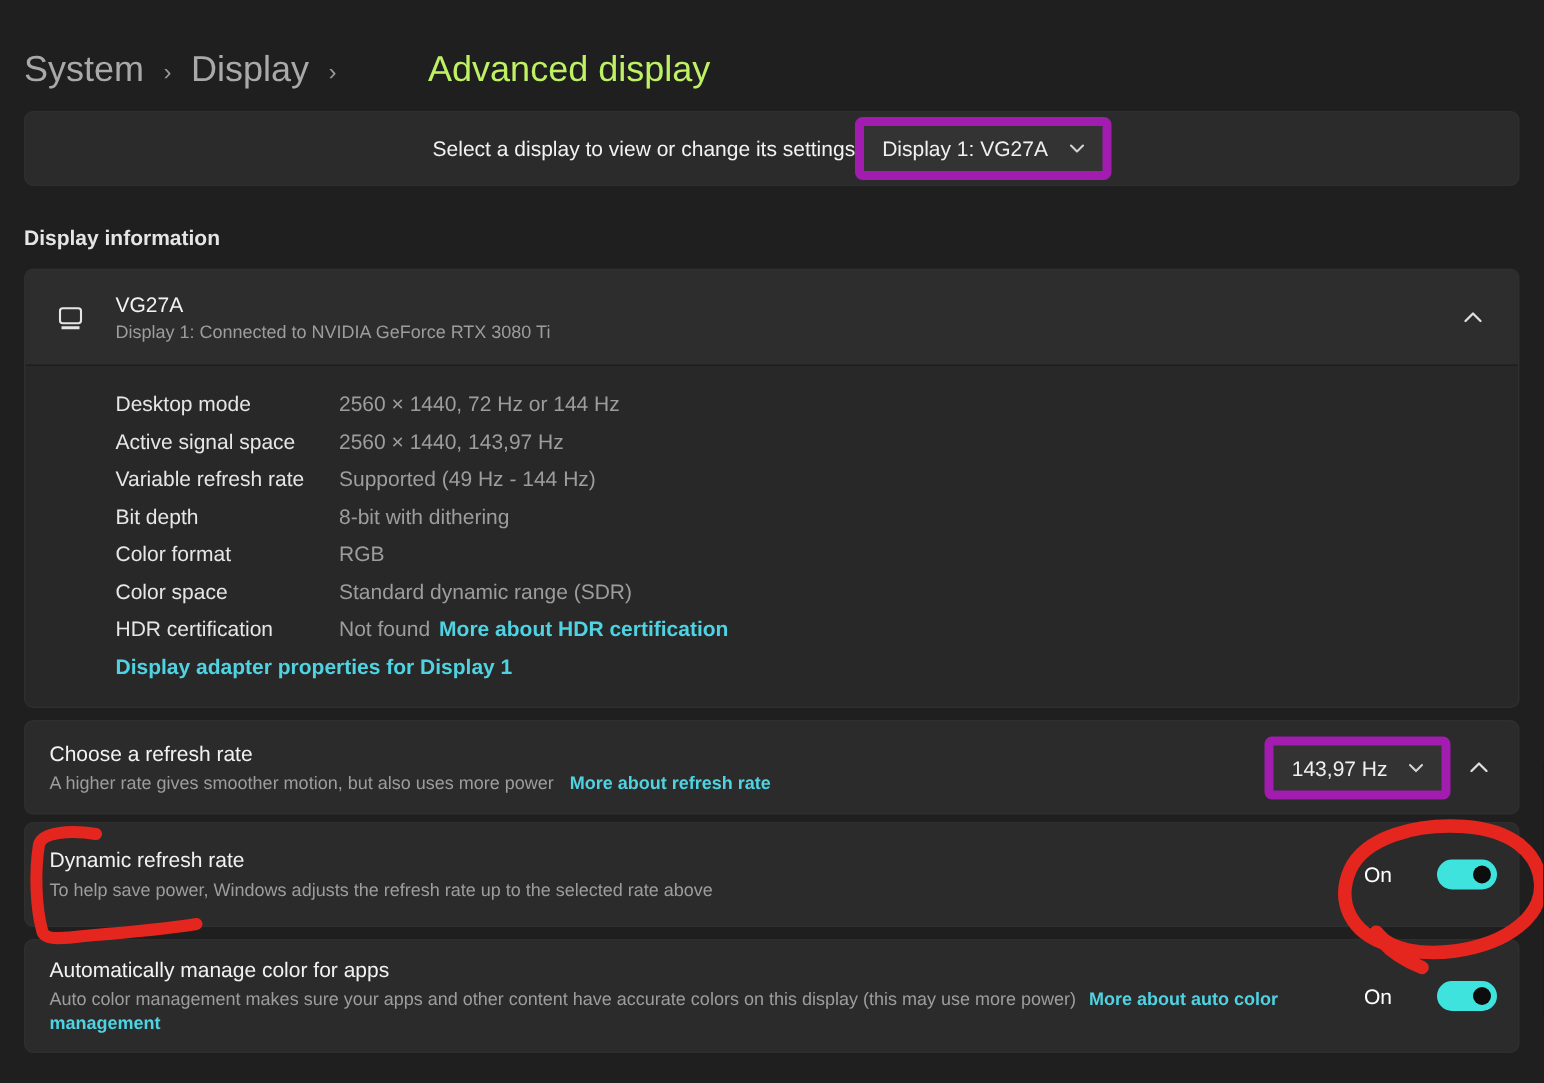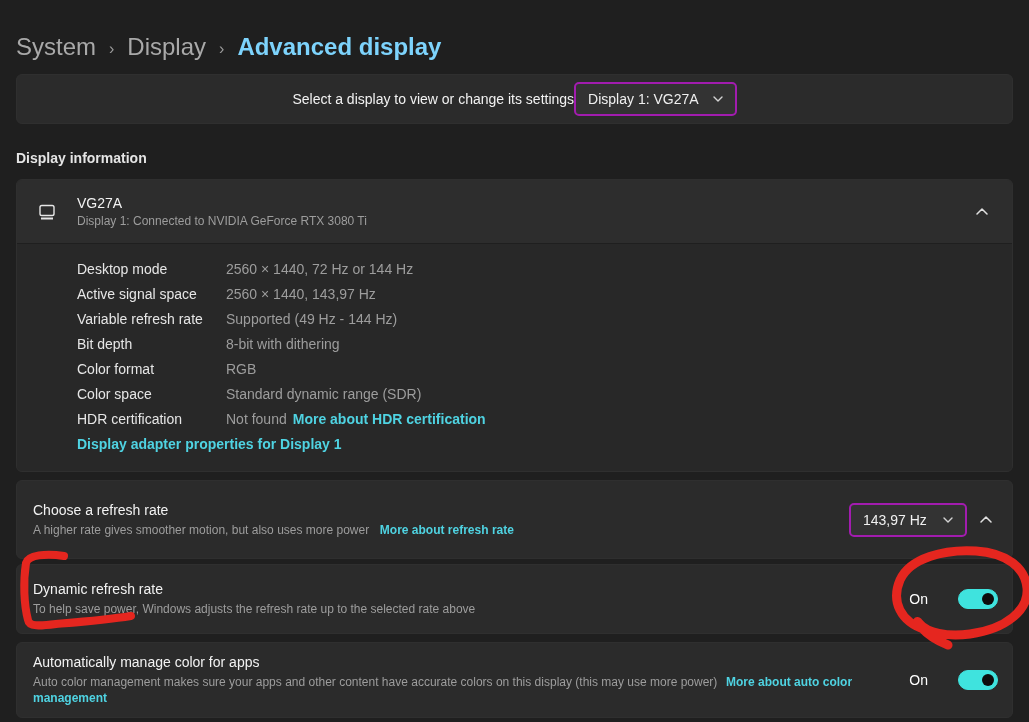--- a/index.html
+++ b/index.html
@@ -3,31 +3,31 @@
 <meta charset="utf-8">
 <style>
   * { margin:0; padding:0; box-sizing:border-box; }
   html,body { background:#1b1b1b; }
   body { font-family:"Liberation Sans", sans-serif; }
   .page { position:relative; width:1029px; height:722px; background:#1f1f1f; overflow:hidden; color:#f2f2f2; }
 
   
   .breadcrumb { display:flex; align-items:center; gap:13px; padding:20px 0 0 16px; height:74px; }
   .crumb { font-size:24px; color:#a9a9a9; }
-  .crumb.current { color:#7dd3fc; font-weight:700; }
+  .crumb.current { color:#bef264; font-weight:400;margin-left:48px; }
   .crumb-sep { color:#9a9a9a; font-size:16px; padding-top:3px; }
 
   
   .card { margin:0 16px; background:#2b2b2b; border:1px solid #2f2f2f; border-radius:6px; }
   .row-card { display:flex; align-items:center; }
 
   .selector-card { height:50px; padding:0 16px; justify-content:center; }
   .selector-label { font-size:14px; color:#f2f2f2; }
 
-  .dropdown { display:flex; align-items:center; gap:14px; background:#333333; border:2px solid #a21caf; border-radius:5px; padding:7px 12px; min-width:110px; cursor:pointer; }
+  .dropdown { display:flex; align-items:center; gap:14px; background:#333333; border:6px solid #a21caf; border-radius:5px; padding:7px 12px; min-width:110px; cursor:pointer; }
   .dropdown .dd-text { font-size:14px; color:#f0f0f0; white-space:nowrap; }
 
   .section-title { margin:26px 16px 13px; font-size:14px; font-weight:700; color:#e5e5e5; }
 
   
   .expander { padding:0; overflow:hidden; }
   .exp-header { display:flex; align-items:center; height:63px; padding:0 18px 0 0; background:#2d2d2d; }
   .exp-icon { width:60px; display:flex; justify-content:center; }
   .exp-titles { flex:1; }
   .exp-title { font-size:14px; color:#f2f2f2; margin-bottom:3px; }
@@ -38,21 +38,21 @@
   .dlabel { width:149px; color:#e6e6e6; }
   .dvalue { color:#9d9d9d; }
   .inline-link { color:#4fd3e2; font-weight:700; text-decoration:none; cursor:pointer; }
   .adapter-row { height:26px; display:flex; align-items:center; }
   .adapter-link { font-size:14px; color:#4fd3e2; font-weight:700; text-decoration:none; cursor:pointer; }
 
   .setting-card { padding:0 14px 0 16px; justify-content:space-between; }
   .setting-text { flex:1; padding-right:24px; }
   .setting-title { font-size:14px; color:#f2f2f2; margin-bottom:4px; }
   .setting-sub { font-size:12px; color:#9d9d9d; line-height:16px; }
-  .refresh-card { height:79px; }
+  .refresh-card { height:63px; }
   .dynamic-card { height:70px; }
   .autocolor-card { height:76px; }
 
   .right-controls { display:flex; align-items:center; gap:7px; }
   .toggle-group { display:flex; align-items:center; gap:30px; }
   .toggle-label { font-size:14px; color:#ffffff; }
   .toggle { position:relative; width:40px; height:20px; border-radius:10px; background:#3fe3de; border:1px solid #3fe3de; cursor:pointer; }
   .toggle .knob { position:absolute; top:3px; right:3px; width:12px; height:12px; border-radius:50%; background:#0d0d0d; }
 
   .annotation-overlay { position:absolute; inset:0; width:1029px; height:722px; pointer-events:none; z-index:10; }

